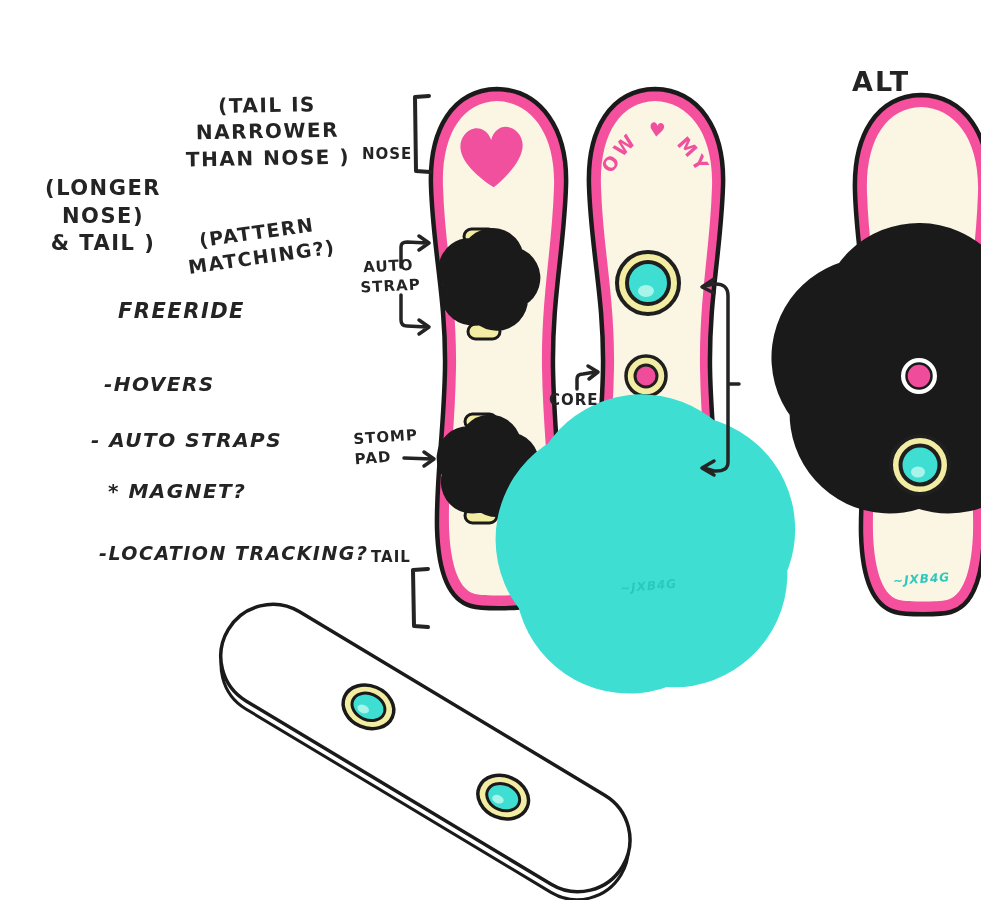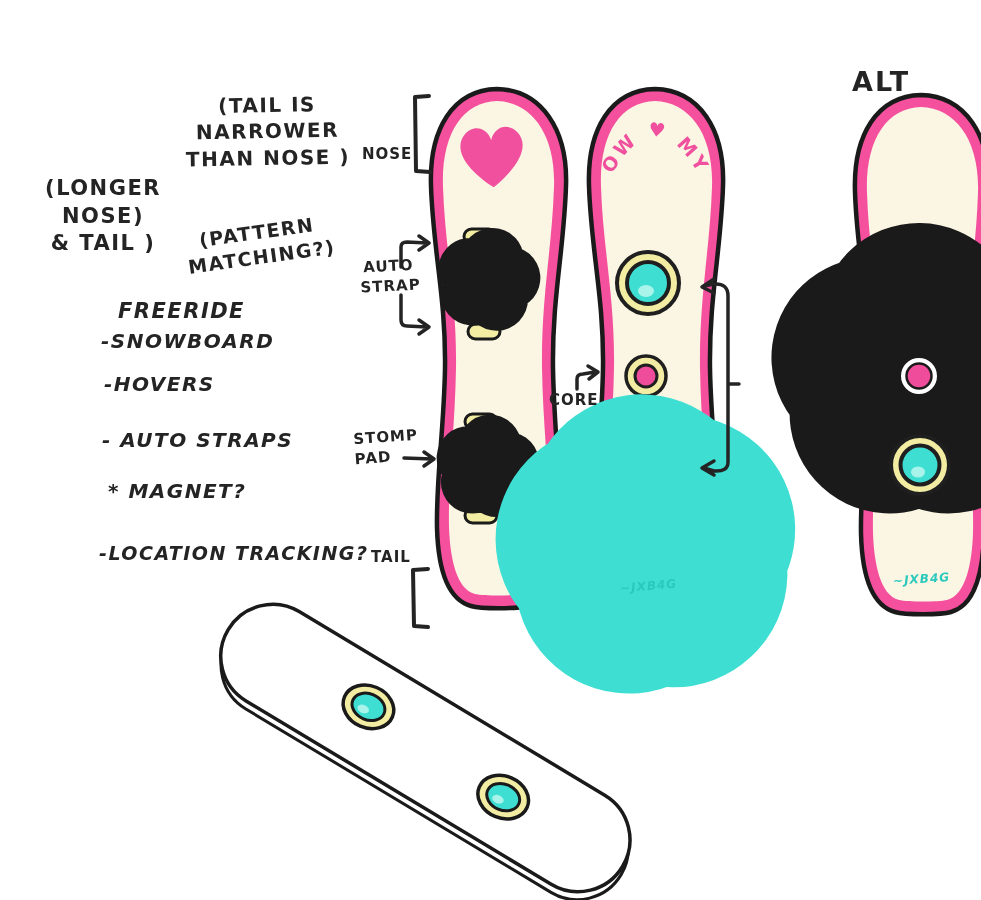--- a/index.html
+++ b/index.html
@@ -145,23 +145,22 @@
 NARROWER
 THAN NOSE )</div>
 
   <div class="lbl note" style="left:8px;top:175px;width:190px;font-size:21px;">(LONGER NOSE)
 &amp; TAIL )</div>
 
   <div class="lbl note" style="left:186px;top:220px;width:145px;font-size:19px;transform:rotate(-8deg);">(PATTERN
 MATCHING?)</div>
 
   <div class="lbl feat" style="left:118px;top:298px;font-size:21px;">FREERIDE</div>
-  <div class="lbl feat" style="left:101px;top:328px;">-SNOWBOARD</div>
   <div class="lbl feat" style="left:104px;top:371px;">-HOVERS</div>
-  <div class="lbl feat" style="left:102px;top:427px;text-align:right;">- AUTO STRAPS</div>
+  <div class="lbl feat" style="left:91px;top:427px;text-align:right;">- AUTO STRAPS</div>
   <div class="lbl feat" style="left:108px;top:478px;">* MAGNET?</div>
   <div class="lbl feat" style="left:99px;top:521px;font-size:19px;margin-top:20px;">-LOCATION TRACKING?</div>
 
   <div class="lbl callout" style="left:362px;top:113px;margin-top:32px;">NOSE</div>
   <div class="lbl callout" style="left:360px;top:257px;width:58px;text-align:center;transform:rotate(-3deg);">AUTO
 STRAP</div>
   <div class="lbl callout" style="left:354px;top:428px;width:62px;transform:rotate(-4deg);">STOMP
 PAD</div>
   <div class="lbl callout" style="left:371px;top:548px;text-align:center;">TAIL</div>
   <div class="lbl callout" style="left:549px;top:391px;">CORE</div>

